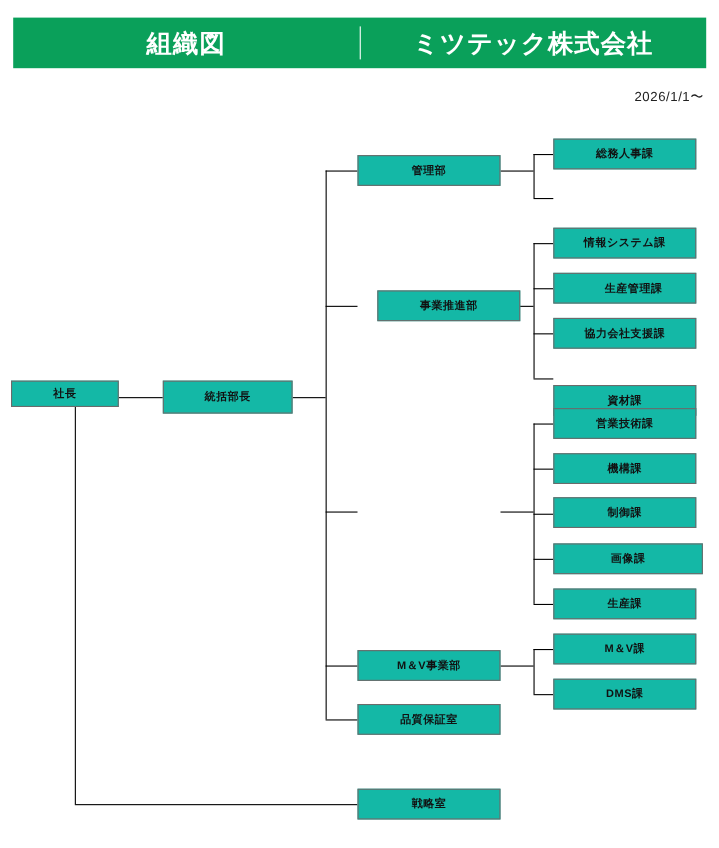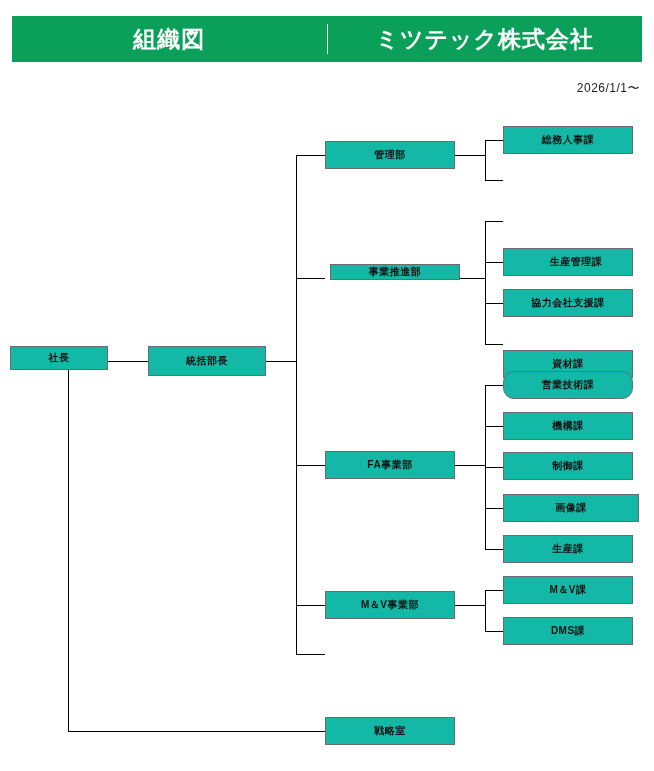--- a/index.html
+++ b/index.html
@@ -123,28 +123,29 @@
     <div class="line h" style="left: 485px; top: 549px; width: 18px;"></div>
     <div class="line h" style="left: 455px; top: 465px; width: 30px;"></div>
     <div class="line v" style="left: 485px; top: 385px; height: 164px;"></div>
     <div class="line h" style="left: 485px; top: 590px; width: 18px;"></div>
     <div class="line h" style="left: 485px; top: 631px; width: 18px;"></div>
     <div class="line h" style="left: 455px; top: 605px; width: 30px;"></div>
     <div class="line v" style="left: 485px; top: 590px; height: 41px;"></div>
     <div class="node" style="left: 10px; top: 346px; width: 98px; height: 24px;">社長</div>
     <div class="node" style="left: 148px; top: 346px; width: 118px; height: 30px;">統括部長</div>
     <div class="node" style="left: 325px; top: 141px; width: 130px; height: 28px;">管理部</div>
-    <div class="node" style="left: 330px; top: 264px; width: 130px; height: 16px;">事業推進部</div>
-    <div class="node" style="left: 325px; top: 451px; width: 130px; height: 28px;">FA事業部</div>
+    <div class="node" style="left: 343px; top: 264px; width: 130px; height: 28px;">事業推進部</div>
     <div class="node" style="left: 325px; top: 591px; width: 130px; height: 28px;">M＆V事業部</div>
+    <div class="node" style="left: 325px; top: 640px; width: 130px; height: 28px;">品質保証室</div>
     <div class="node" style="left: 325px; top: 717px; width: 130px; height: 28px;">戦略室</div>
     <div class="node" style="left: 503px; top: 126px; width: 130px; height: 28px;">総務人事課</div>
+    <div class="node" style="left: 503px; top: 207px; width: 130px; height: 28px;">情報システム課</div>
     <div class="node" style="left: 503px; top: 248px; width: 130px; height: 28px; padding-left: 16px;">生産管理課</div>
     <div class="node" style="left: 503px; top: 289px; width: 130px; height: 28px;">協力会社支援課</div>
     <div class="node" style="left: 503px; top: 330px; width: 130px; height: 28px; margin-top: 20px;">資材課</div>
-    <div class="node" style="left: 503px; top: 371px; width: 130px; height: 28px; border-radius: 11px;">営業技術課</div>
+    <div class="node" style="left: 503px; top: 371px; width: 130px; height: 28px;">営業技術課</div>
     <div class="node" style="left: 503px; top: 412px; width: 130px; height: 28px;">機構課</div>
     <div class="node" style="left: 503px; top: 452px; width: 130px; height: 28px;">制御課</div>
     <div class="node" style="left: 503px; top: 494px; width: 136px; height: 28px;">画像課</div>
     <div class="node" style="left: 503px; top: 535px; width: 130px; height: 28px;">生産課</div>
     <div class="node" style="left: 503px; top: 576px; width: 130px; height: 28px;">M＆V課</div>
     <div class="node" style="left: 503px; top: 617px; width: 130px; height: 28px;">DMS課</div>
   </div>
 
 </body></html>

